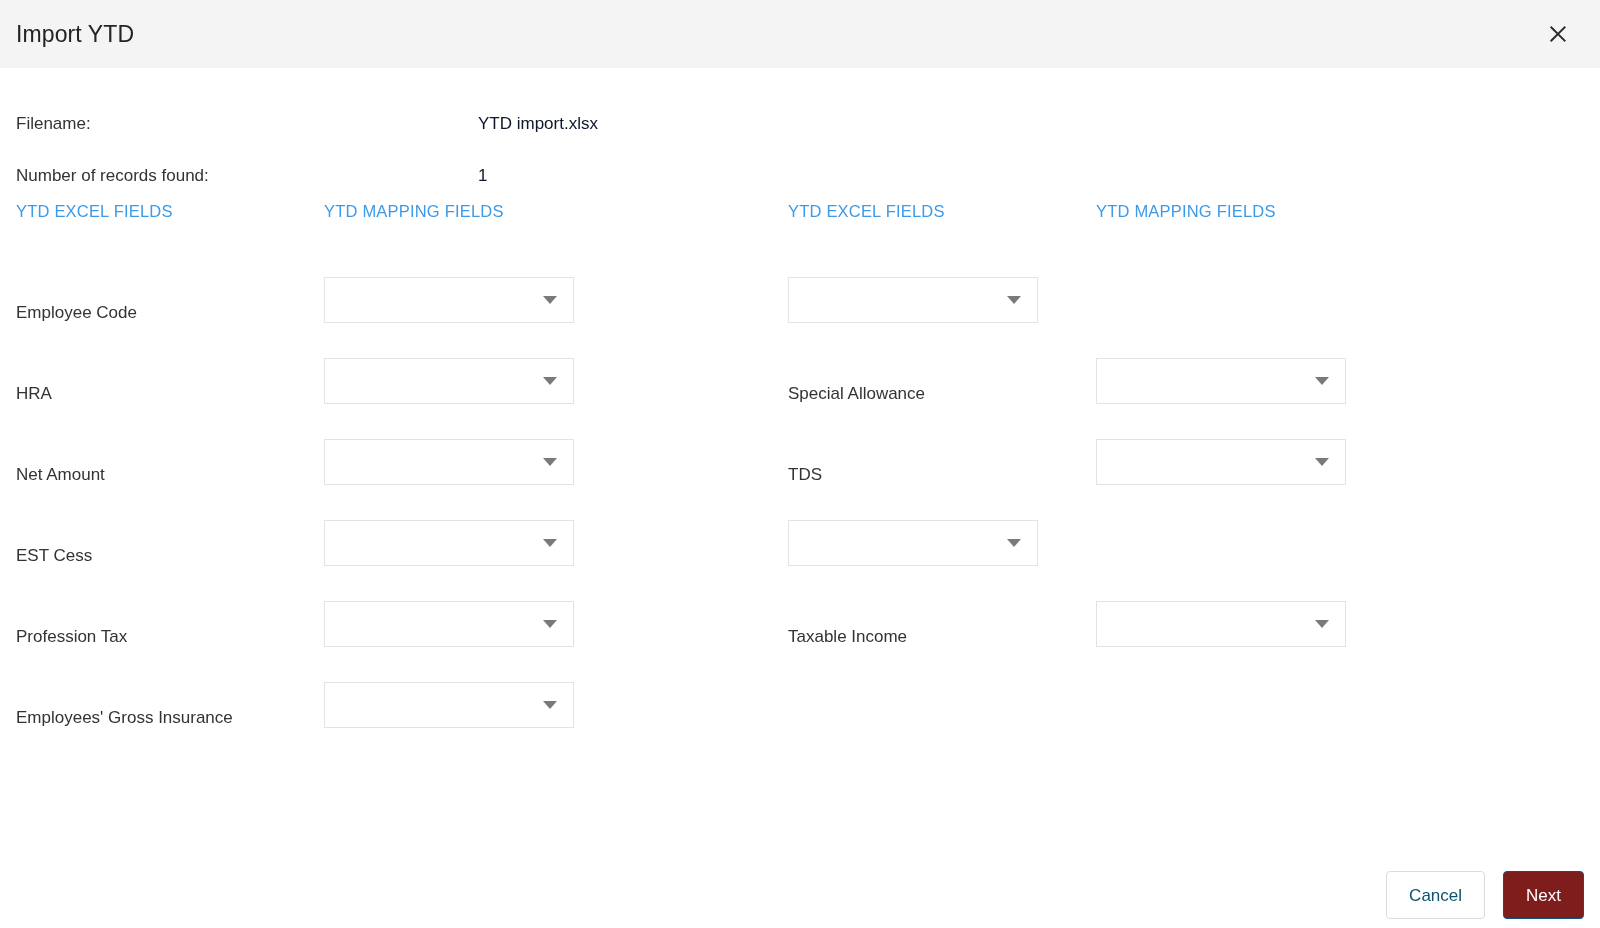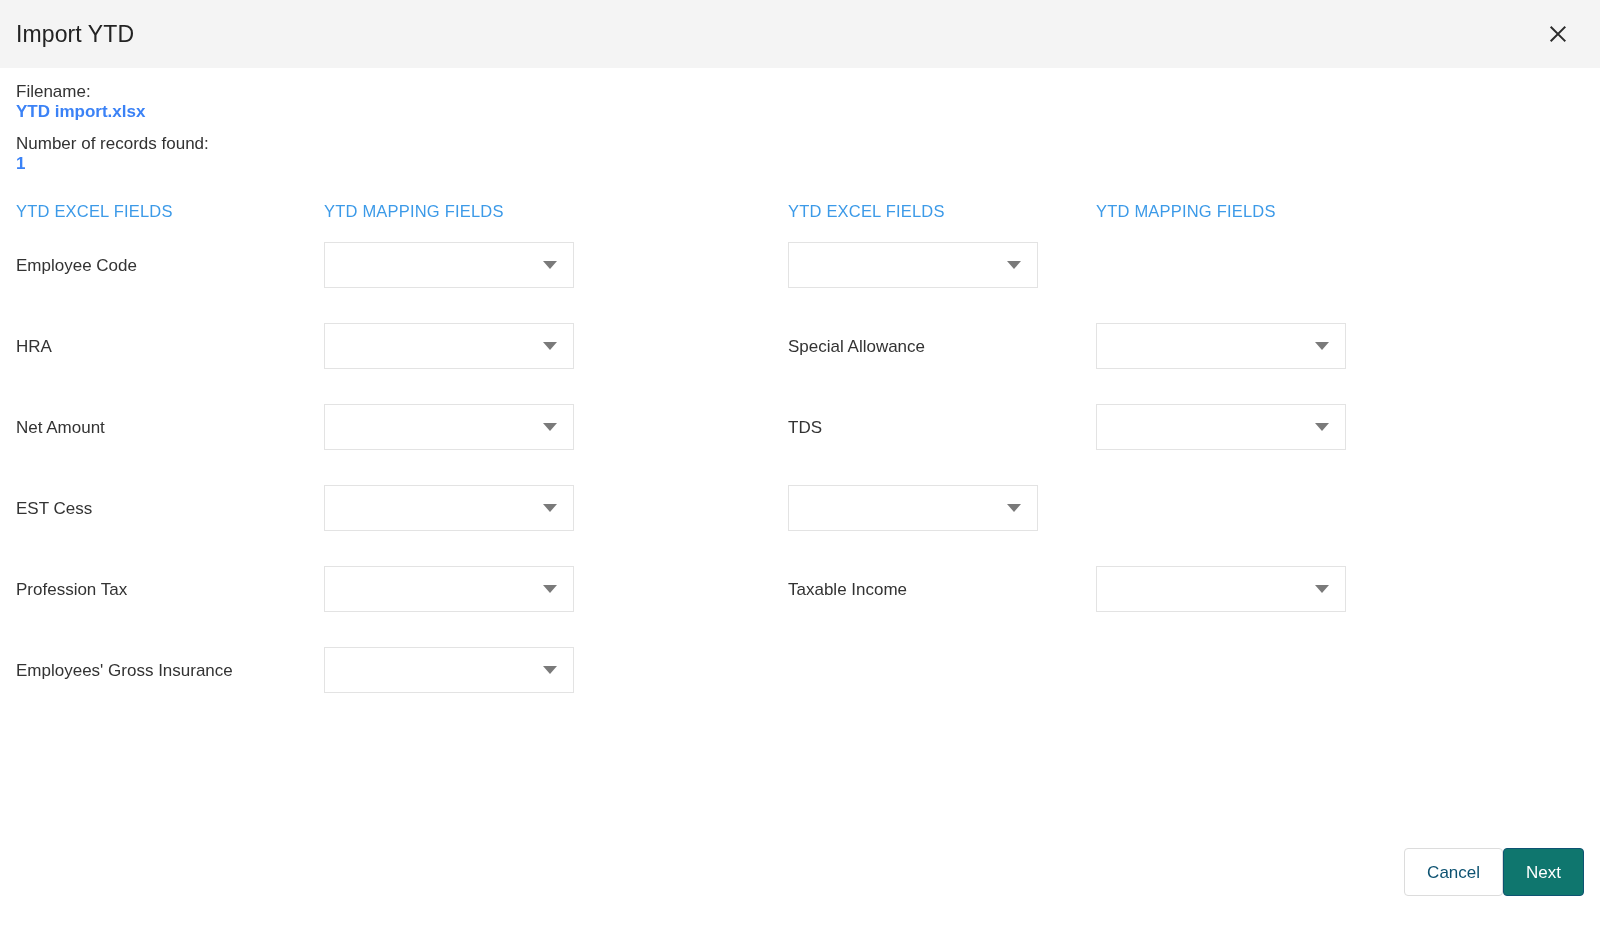--- a/index.html
+++ b/index.html
@@ -57,34 +57,32 @@
   
   .dialog-body {
     flex: 1;
     position: relative;
     padding: 0 16px;
   }
 
   
   .info-row {
     display: flex;
-    align-items: flex-start;
+    align-items: flex-end;
     height: 52px;
-    flex-direction: column;
   }
   .info-row:first-child { padding-top: 14px; height: 66px; }
   .info-label {
     width: 462px;
     font-size: 17px;
     color: #333333;
   }
   .info-value {
     font-size: 17px;
-    color: #3b82f6;
-    font-weight: bold;
+    color: #0f172a;
   }
 
   
   .mapping-grid {
     display: flex;
     margin-top: 16px;
   }
   .map-col {
     width: 770px;
     display: flex;
@@ -101,21 +99,21 @@
     font-size: 16.5px;
     color: #3c9ae8;
     letter-spacing: 0.2px;
     font-weight: 400;
   }
   .col-header.excel  { width: 308px; }
   .col-header.mapping{ width: 320px; }
 
   .map-row {
     display: flex;
-    align-items: flex-start;
+    align-items: flex-end;
     height: 81px;
   }
   .field-label {
     width: 308px;
     font-size: 17px;
     color: #333333;
     padding-top: 14px;
     line-height: 1.2;
   }
   .select-wrap {
@@ -143,42 +141,42 @@
     font-size: 16px;
     color: #333333;
     white-space: nowrap;
     overflow: hidden;
   }
 
   
   .footer {
     position: absolute;
     right: 16px;
-    bottom: 32px;
+    bottom: 9px;
     display: flex;
     align-items: flex-end;
-    gap: 0;
+    gap: 18px;
   }
   .btn {
     font-family: "Liberation Sans", sans-serif;
     font-size: 17px;
     border-radius: 4px;
     cursor: pointer;
     height: 48px;
     padding: 0 22px;
     line-height: 1;
   }
   .btn-cancel {
     background: #ffffff;
     color: #0d5271;
     border: 1px solid #dcdcdc;
     min-width: 88px;
   }
   .btn-next {
-    background: #0f766e;
+    background: #7f1d1d;
     color: #ffffff;
     border: 1px solid #0e5372;
     min-width: 80px;
   }
 </style>
 </head>
 <body>
 
 <div class="dialog">
 

